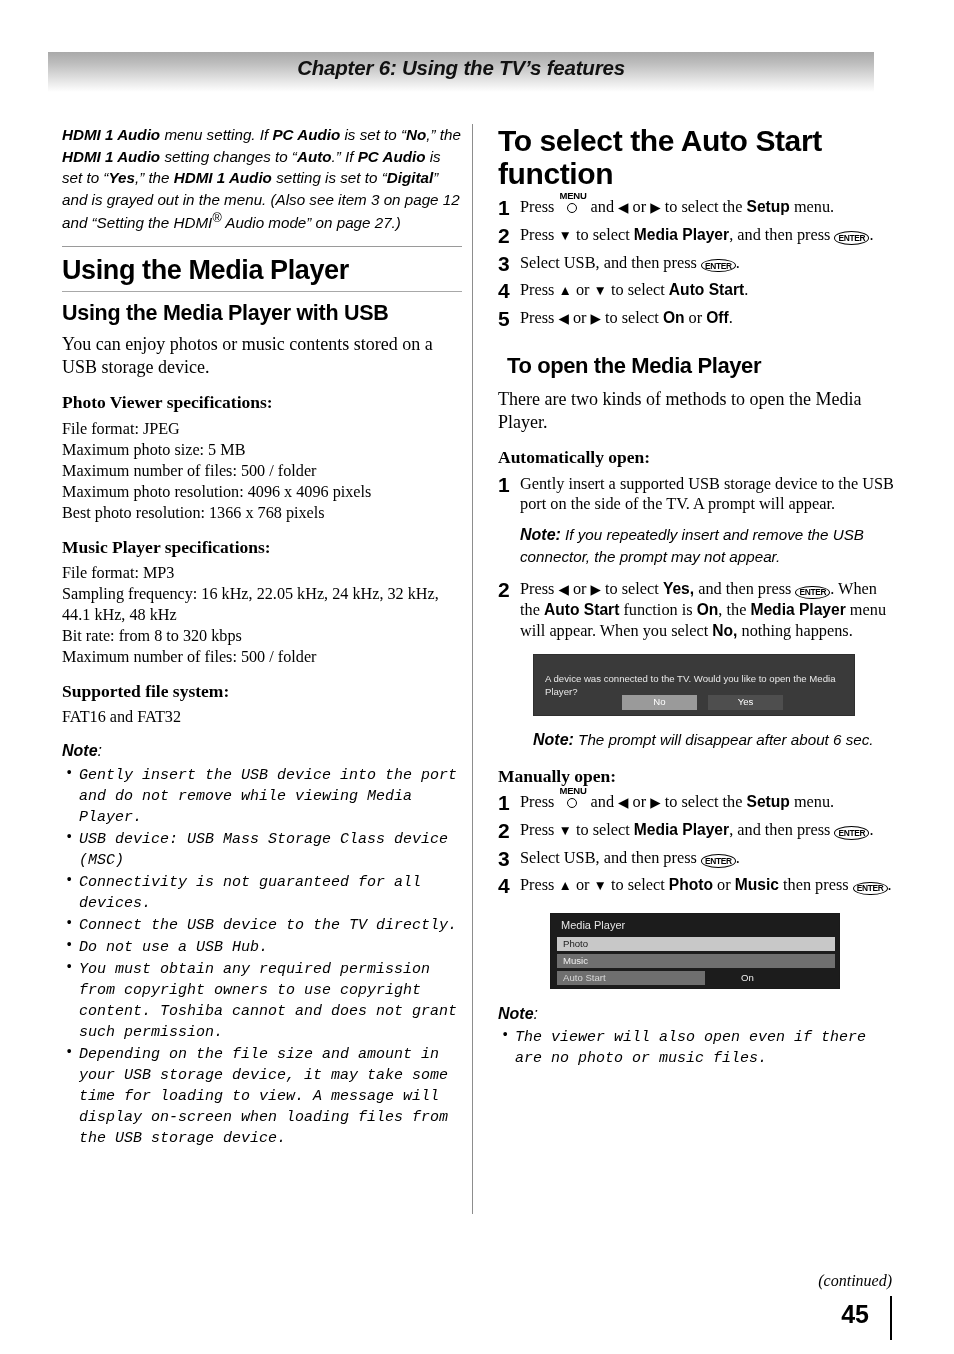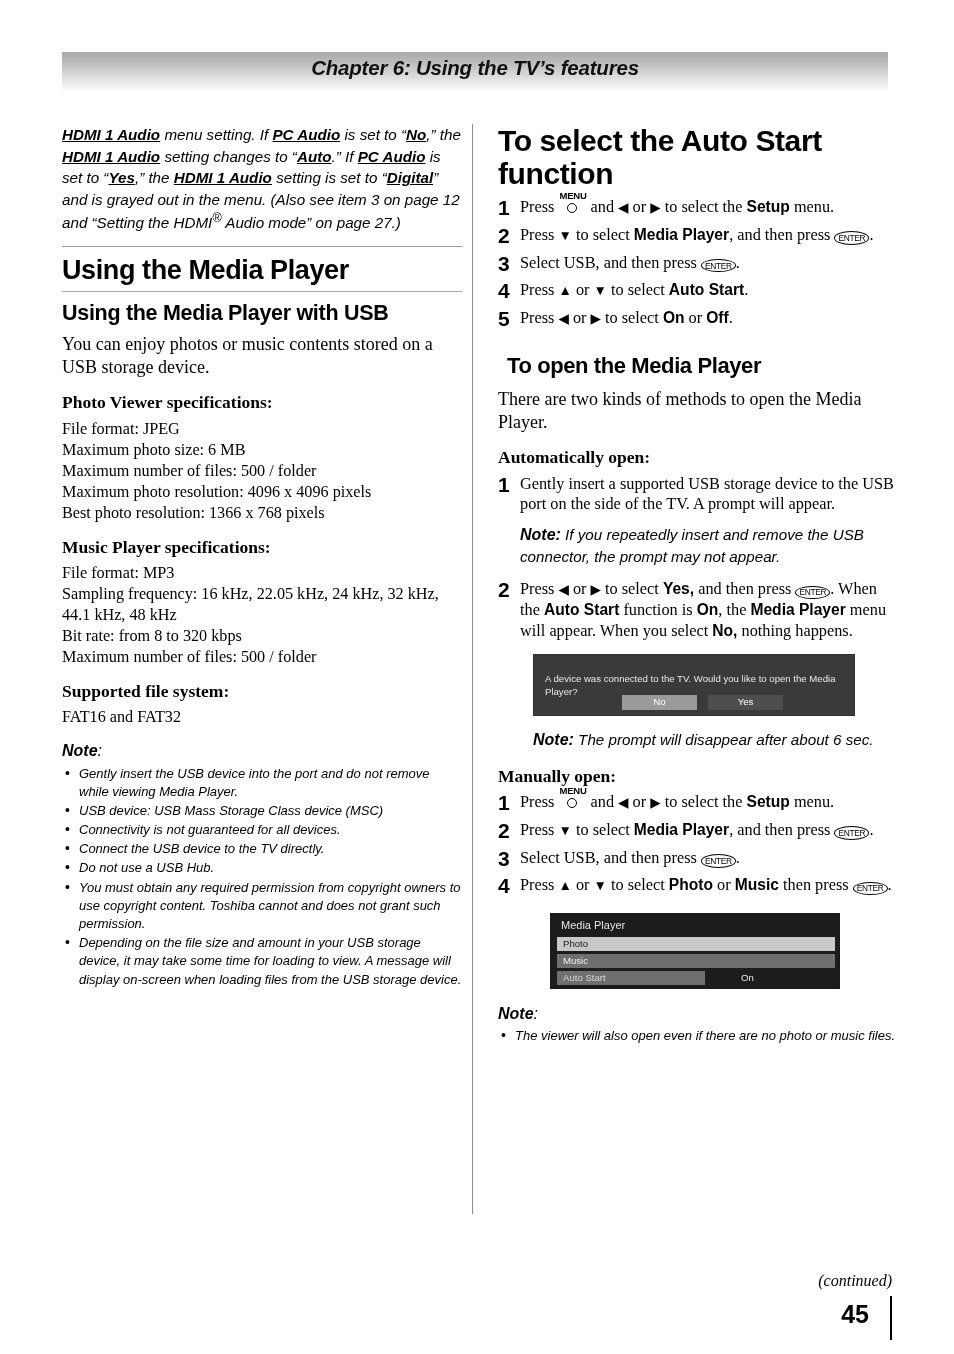--- a/index.html
+++ b/index.html
@@ -8,21 +8,21 @@
     width: 954px; height: 1354px;
     background: #ffffff;
     font-family: "Liberation Serif", serif;
     color: #000;
     position: relative;
     overflow: hidden;
   }
 
   
   .header-band {
-    position:absolute; left:62px; top:52px; width:826px; height:40px;
+    position:absolute; left:48px; top:52px; width:826px; height:40px;
     background: linear-gradient(to bottom, #a9a9a9 0%, #bdbdbd 28%, #e2e2e2 68%, #ffffff 100%);
   }
   .header-title {
     position:absolute; left:0; top:4px; width:100%;
     text-align:center;
     font-family:"Liberation Sans", sans-serif;
     font-weight:bold; font-style:italic;
     font-size:20.5px; letter-spacing:-0.2px;
     color:#111;
   }
@@ -40,21 +40,21 @@
     background:#8d8d8d;
   }
 
   p.body { margin:0 0 10px 0; font-size:18px; line-height:1.29; }
 
   .italic-note {
     font-family:"Liberation Sans", sans-serif;
     font-style:italic; font-size:15.2px; line-height:1.42;
     margin:0;
   }
-  .italic-note b { font-weight:bold; font-style:italic;text-decoration:underline; }
+  .italic-note b { font-weight:bold; font-style:italic; }
 
   hr.rule {
     border:none; border-top:1px solid #9a9a9a; margin:12px 0 0 0; height:0;
   }
   hr.rule-thin {
     border:none; border-top:1px solid #a8a8a8; margin:6px 0 9px 0; height:0;
   }
 
   h1.sect {
     font-family:"Liberation Sans", sans-serif;
@@ -116,34 +116,34 @@
     font-family:"Liberation Sans", sans-serif; font-weight:bold; font-size:9.5px;
     letter-spacing:-0.2px; line-height:1;
   }
   .menu-icon .mcirc {
     position:absolute; left:8px; top:4px; width:10px; height:10px;
     border:1.6px solid #000; border-radius:50%;
   }
   .enter-icon {
     display:inline-block;
     border:1.7px solid #000; border-radius:50%;
-    font-family:"Liberation Sans", sans-serif; font-weight:normal;
+    font-family:"Liberation Sans", sans-serif; font-weight:bold;
     font-size:8.4px; letter-spacing:-0.3px;
     padding:1.5px 3px 1.5px 3px;
     line-height:1;
     vertical-align:-1px;
   }
   .tri { font-size:13.5px; vertical-align:0.5px; }
 
   
   ul.bul { list-style:none; margin:2px 0 0 0; padding:0; }
   ul.bul li {
     position:relative; padding-left:17px; margin-bottom:1px;
-    font-family:Liberation Sans, sans-serif;
-    font-style:italic; font-size:13px; line-height:1.40;
+    font-family:Liberation Mono, monospace;
+    font-style:italic; font-size:15px; line-height:1.40;
   }
   ul.bul li::before {
     content:"\2022"; position:absolute; left:3px; top:-1px;
     font-size:14px; font-style:normal;
   }
 
   .note-label {
     font-family:"Liberation Sans", sans-serif;
     font-weight:bold; font-style:italic; font-size:16px;
   }
@@ -236,21 +236,21 @@
   <hr class="rule">
   <h1 class="sect">Using the Media Player</h1>
   <hr class="rule-thin">
 
   <h2 class="subsect">Using the Media Player with USB</h2>
   <p class="body">You can enjoy photos or music contents stored on a USB storage device.</p>
 
   <h3 class="sub">Photo Viewer specifications:</h3>
   <div>
     <div class="spec-line">File format: JPEG</div>
-    <div class="spec-line">Maximum photo size: 6 MB</div>
+    <div class="spec-line">Maximum photo size: 5 MB</div>
     <div class="spec-line">Maximum number of files: 500 / folder</div>
     <div class="spec-line">Maximum photo resolution: 4096 x 4096 pixels</div>
     <div class="spec-line">Best photo resolution: 1366 x 768 pixels</div>
   </div>
 
   <h3 class="sub">Music Player specifications:</h3>
   <div>
     <div class="spec-line">File format: MP3</div>
     <div class="spec-line">Sampling frequency: 16 kHz, 22.05 kHz, 24 kHz, 32 kHz, 44.1 kHz, 48 kHz</div>
     <div class="spec-line">Bit rate: from 8 to 320 kbps</div>

